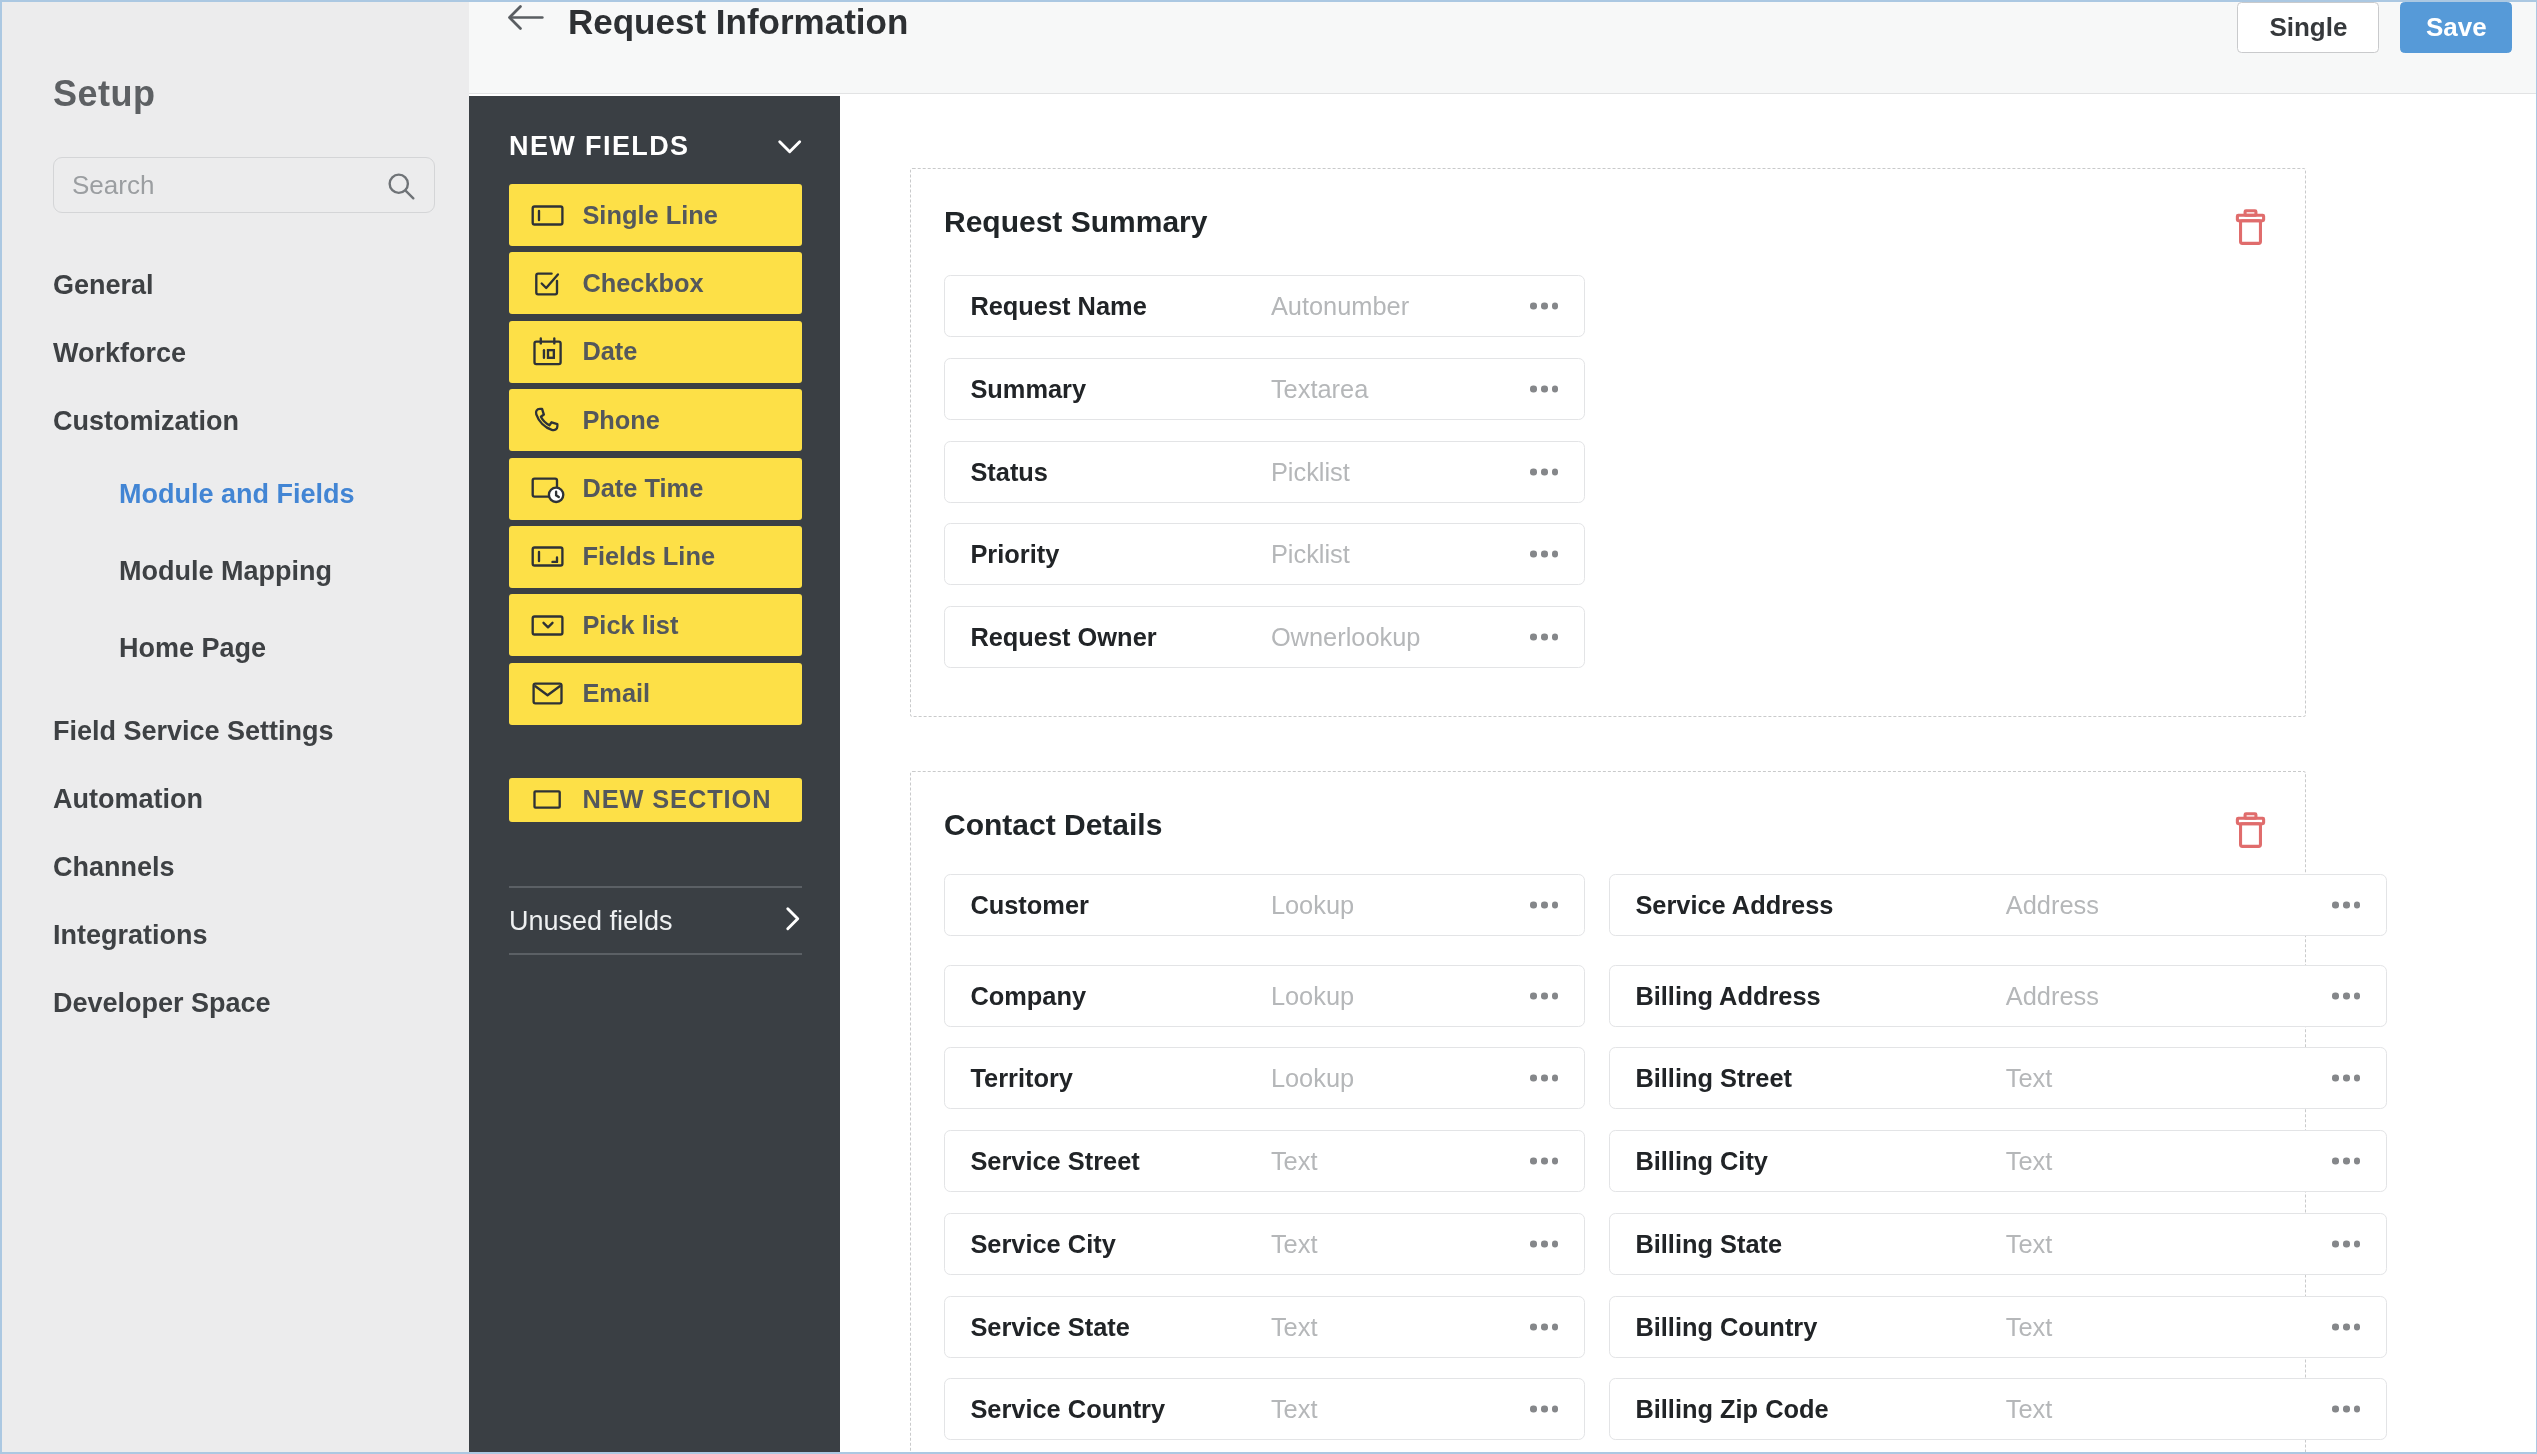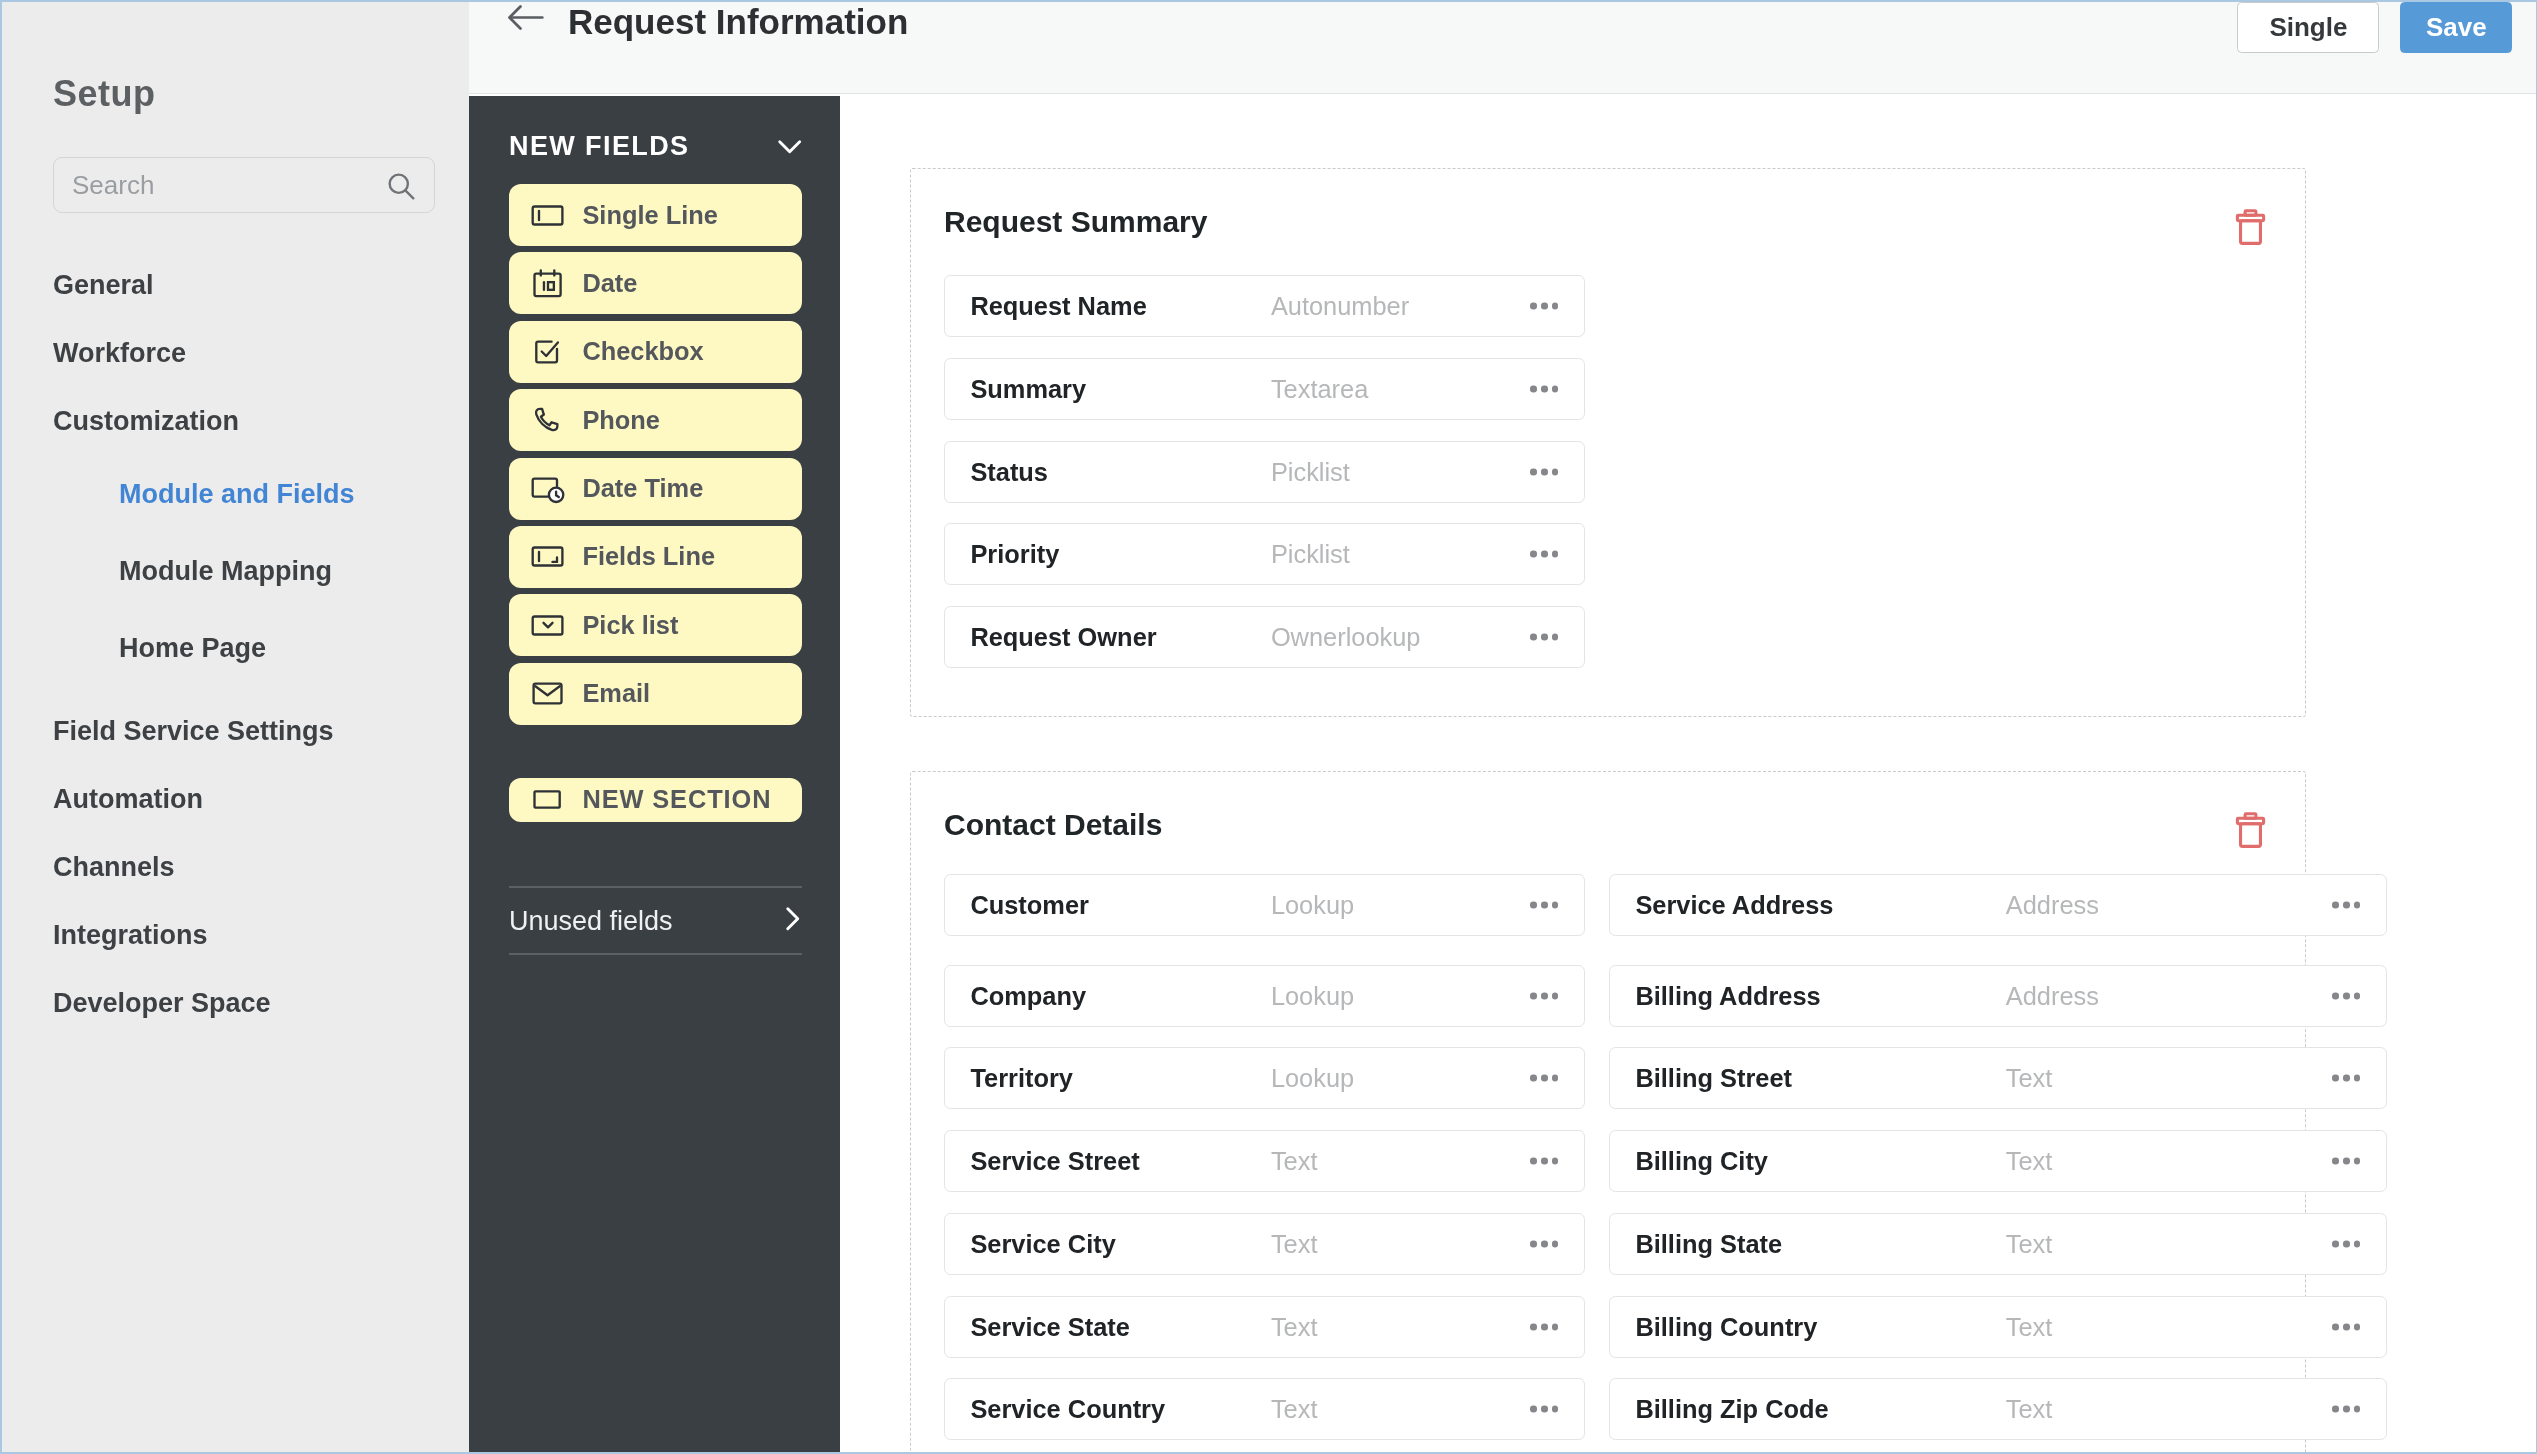--- a/index.html
+++ b/index.html
@@ -28,21 +28,21 @@
   .topbar-spacer { flex:1; }
   .btn { height:51px; border-radius:4.5px; font-size:26px; font-weight:600; display:flex; align-items:center; justify-content:center; cursor:pointer; font-family:"Liberation Sans",sans-serif; }
   .btn-cancel { width:142px; background:#ffffff; border:1.8px solid #c9cacc; color:#36393c; margin-right:21px; }
   .btn-save { width:112px; background:#569ad8; border:1.8px solid #569ad8; color:#ffffff; }
 
   
   .panel { position:absolute; left:467px; top:94px; bottom:0; width:371px; background:#3a3f44; padding:0 38px 0 40px; }
   .panel-header { margin-top:35px; display:flex; align-items:center; justify-content:space-between; cursor:pointer; }
   .panel-header-label { color:#ffffff; font-size:27px; font-weight:600; letter-spacing:1.4px; }
   .fbtn-list { margin-top:22px; }
-  .fbtn { width:293px; height:62px; background:#fef9c3; border-radius:12px; margin-bottom:6.4px; display:flex; align-items:center; padding-left:21px; cursor:pointer; }
+  .fbtn { width:293px; height:62px; background:#fde047; border-radius:3px; margin-bottom:6.4px; display:flex; align-items:center; padding-left:21px; cursor:pointer; }
   .fbtn svg { flex:0 0 auto; }
   .fbtn-label { margin-left:16.4px; font-size:25.4px; font-weight:600; color:#54585c; }
   .fbtn.new-section { margin-top:53px; height:44px; }
   .fbtn.new-section .fbtn-label { letter-spacing:0.9px; }
   .panel-divider { height:1.8px; background:#5b6065; margin-top:64px; }
   .unused-row { display:flex; justify-content:space-between; padding:18px 1.8px 16.4px 0; cursor:pointer; }
   .unused-label { color:#eef0f1; font-size:27px; font-weight:400; }
   .panel-divider2 { height:1.8px; background:#5b6065; }
 
   
@@ -123,35 +123,35 @@
 
     <div class="fbtn-list">
       <div class="fbtn">
         <svg width="36" height="31" viewBox="0 0 40 34" fill="none" stroke="#2e3236" stroke-width="2.6" stroke-linecap="round">
           <rect x="3" y="7" width="33" height="20" rx="2"></rect>
             <line x1="10" y1="12" x2="10" y2="22"></line>
         </svg>
         <span class="fbtn-label">Single Line</span>
       </div>
       <div class="fbtn">
+        <svg width="36" height="31" viewBox="0 0 40 34" fill="none" stroke="#2e3236" stroke-width="2.6" stroke-linecap="round" stroke-linejoin="round">
+          <path d="M30 14 V27 a2 2 0 0 1 -2 2 H9 a2 2 0 0 1 -2 -2 V8 a2 2 0 0 1 2 -2 H24"></path>
+          <polyline points="13,17 18,22 31,7"></polyline>
+        </svg>
+        <span class="fbtn-label">Checkbox</span>
+      </div>
+      <div class="fbtn">
         <svg width="36" height="31" viewBox="0 0 40 34" fill="none" stroke="#2e3236" stroke-width="2.6" stroke-linecap="round">
           <rect x="5" y="6" width="29" height="25" rx="2"></rect>
           <line x1="12" y1="2.5" x2="12" y2="8"></line>
             <line x1="27" y1="2.5" x2="27" y2="8"></line>
           <line x1="15.5" y1="15.5" x2="15.5" y2="24"></line>
             <rect x="20" y="15.5" width="6.5" height="8.5"></rect>
         </svg>
         <span class="fbtn-label">Date</span>
-      </div>
-      <div class="fbtn">
-        <svg width="36" height="31" viewBox="0 0 40 34" fill="none" stroke="#2e3236" stroke-width="2.6" stroke-linecap="round" stroke-linejoin="round">
-          <path d="M30 14 V27 a2 2 0 0 1 -2 2 H9 a2 2 0 0 1 -2 -2 V8 a2 2 0 0 1 2 -2 H24"></path>
-          <polyline points="13,17 18,22 31,7"></polyline>
-        </svg>
-        <span class="fbtn-label">Checkbox</span>
       </div>
       <div class="fbtn">
         <svg width="36" height="31" viewBox="0 0 40 34" fill="none" stroke="#2e3236" stroke-width="2.6" stroke-linecap="round" stroke-linejoin="round">
           <path d="M11 4 C7.5 4 6 7 7 10.2 C9.6 18 16.4 24.8 24.2 27.4 C27.4 28.4 30.4 26.9 30.4 23.4 L30.4 21 L24 19 L21.6 22.3 C17.8 20.3 14.1 16.6 12.1 12.8 L15.4 10.4 L13.4 4 Z"></path>
         </svg>
         <span class="fbtn-label">Phone</span>
       </div>
       <div class="fbtn">
         <svg width="36" height="31" viewBox="0 0 40 34" fill="none" stroke="#2e3236" stroke-width="2.6" stroke-linecap="round">
           <rect x="3" y="6" width="27" height="20" rx="2"></rect>

